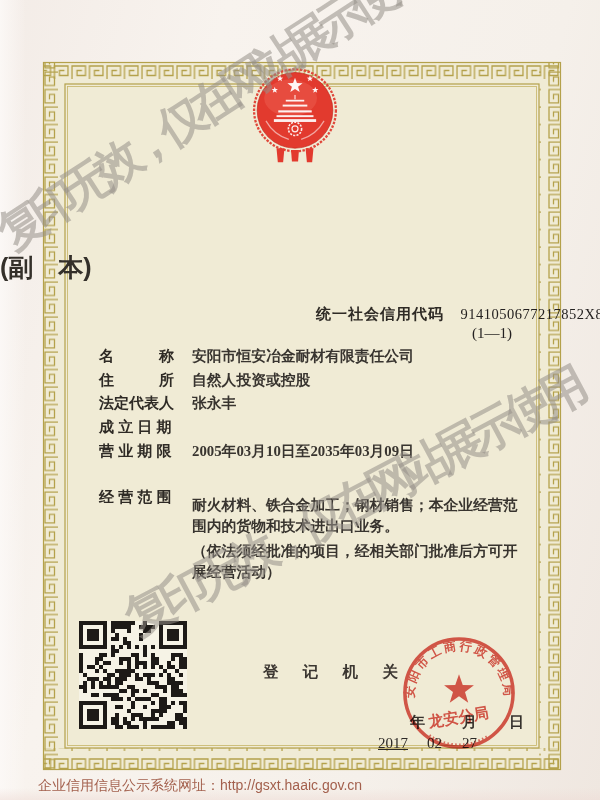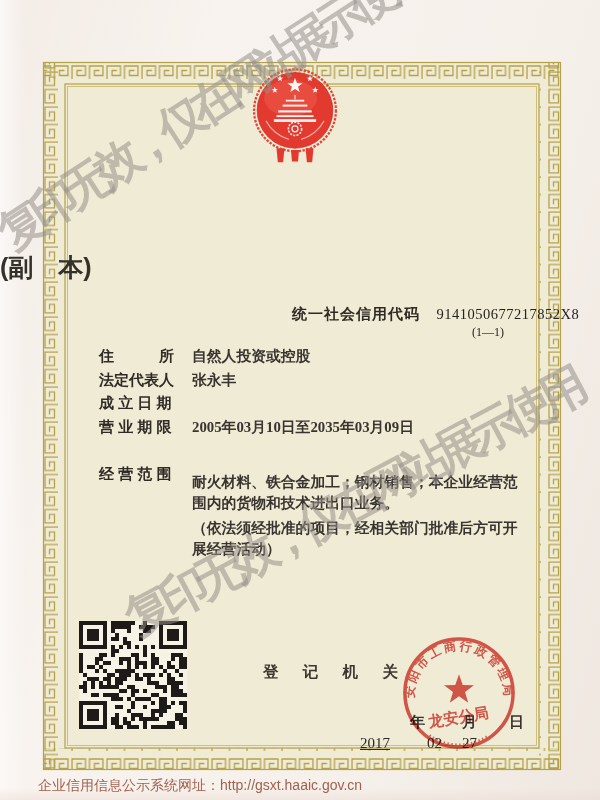--- a/index.html
+++ b/index.html
@@ -33,23 +33,23 @@
     font-size:58px;font-weight:800;color:var(--title-gold);
     letter-spacing:30px;text-indent:30px;
     font-family:"Liberation Serif",serif;
     text-shadow:0 1px 0 rgba(60,48,8,.25);
   }
   .subtitle{
     position:absolute;left:0;top:251px;width:600px;z-index:2;
     font-size:25px;color:#34302a;font-weight:600;
   }
   .code-line{position:absolute;left:292px;top:305px;z-index:2;white-space:nowrap;}
-  .code-label{font-size:15px;font-weight:800;color:var(--ink);letter-spacing:1px;}
+  .code-label{font-size:15px;font-weight:800;color:var(--ink);letter-spacing:1px;margin-left:24px;}
   .code-value{font-size:14.5px;color:#242120;font-family:"Liberation Serif",serif;margin-left:12px;letter-spacing:.5px;}
-  .page-no{position:absolute;left:472px;top:325px;z-index:2;font-size:12px;color:#242120;font-family:"Liberation Serif",serif;}
+  .page-no{position:absolute;left:472px;top:325px;z-index:2;font-size:15px;color:#242120;font-family:"Liberation Serif",serif;}
   .fields{position:absolute;left:99px;top:347px;width:450px;z-index:2;}
   .row{display:flex;align-items:flex-start;height:23.7px;}
   .row.scope{height:auto;margin-top:23px;}
   .flabel{
     flex:0 0 80px;margin-right:13px;font-size:15px;font-weight:800;color:var(--ink);
     white-space:nowrap;
   }
   .fvalue{font-size:14.8px;color:var(--value-ink);white-space:nowrap;font-family:"Liberation Serif",serif;font-weight:600;}
   .scope-val{white-space:normal;width:340px;line-height:21px;margin-top:7px;}
   .sv{display:block;}
@@ -57,21 +57,21 @@
   .qr{position:absolute;left:79px;top:621px;width:108px;height:108px;z-index:2;}
   .reg-label{
     position:absolute;left:263px;top:662px;z-index:2;
     font-size:15.5px;font-weight:700;color:#3b3631;letter-spacing:10px;white-space:nowrap;
   }
   .date-unit{position:absolute;z-index:4;font-size:15px;font-weight:700;color:#35312c;}
   .du-year{left:410px;top:713px;}
   .du-month{left:462px;top:713px;}
   .du-day{left:509px;top:713px;}
   .date-val{position:absolute;z-index:4;font-size:15px;color:#2c2926;font-family:"Liberation Serif",serif;}
-  .dv-year{left:360px;top:735px;text-decoration:underline;}
+  .dv-year{left:378px;top:735px;text-decoration:underline;}
   .dv-month{left:427px;top:735px;}
   .dv-day{left:462px;top:735px;}
   .seal{position:absolute;left:400px;top:634px;width:118px;height:118px;z-index:5;mix-blend-mode:multiply;opacity:.88;}
   .footer-left{position:absolute;left:38px;top:777px;z-index:2;font-size:14px;color:#a3604d;}
   .footer-right{position:absolute;left:318px;top:775px;z-index:2;font-size:10.5px;font-weight:700;color:#4c453d;}
   .wm{
     position:absolute;z-index:9;pointer-events:none;white-space:nowrap;
     color:var(--wm);font-weight:800;transform-origin:0 0;
   }
   .wm1{left:-14px;top:212px;font-size:47px;letter-spacing:-9px;transform:rotate(-33deg);}
@@ -132,20 +132,24 @@
 
   <div class="subtitle">(副　本)</div>
 
   <div class="code-line">
     <span class="code-label">统一社会信用代码</span>
     <span class="code-value">9141050677217852X8</span>
   </div>
   <div class="page-no">(1—1)</div>
 
   <div class="fields">
+    <div class="row">
+      <span class="flabel">名　　　称</span>
+      <span class="fvalue">安阳市恒安冶金耐材有限责任公司</span>
+    </div>
     <div class="row">
       <span class="flabel">住　　　所</span>
       <span class="fvalue">自然人投资或控股</span>
     </div>
     <div class="row">
       <span class="flabel">法定代表人</span>
       <span class="fvalue">张永丰</span>
     </div>
     <div class="row">
       <span class="flabel">成 立 日 期</span>

